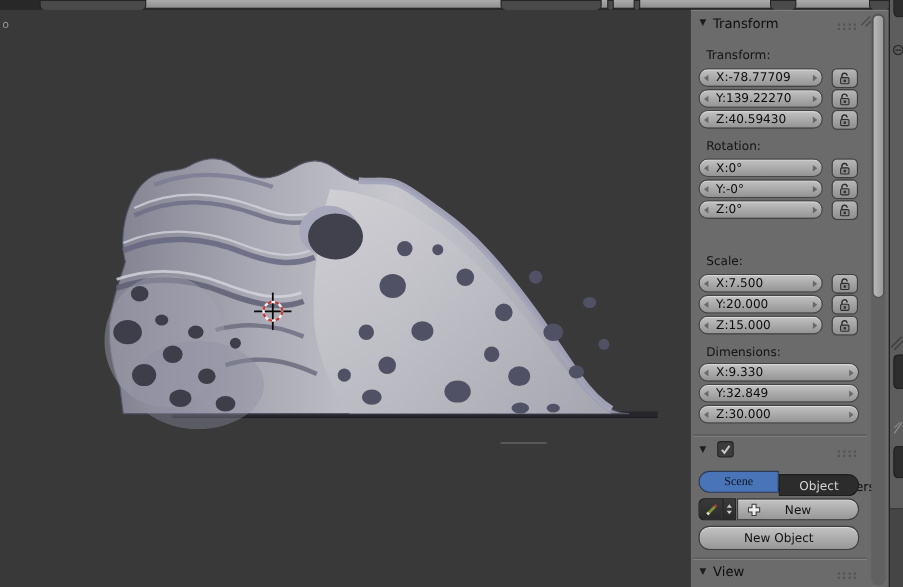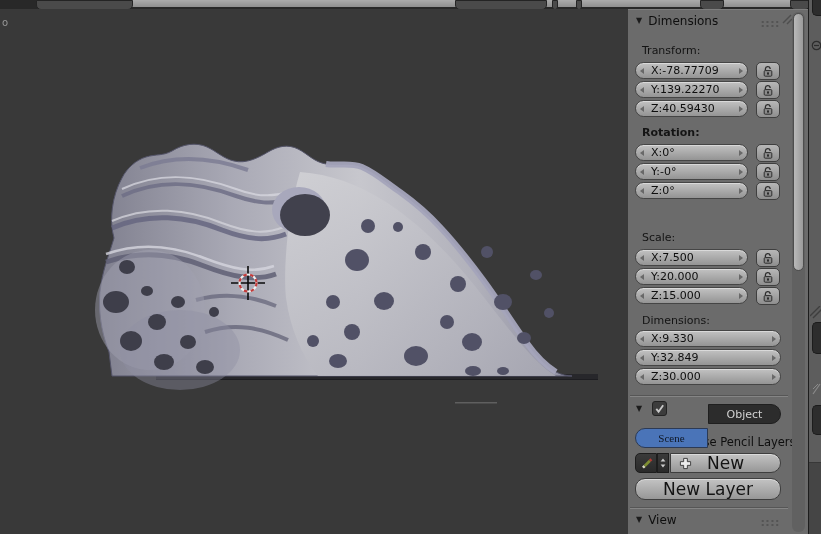--- a/index.html
+++ b/index.html
@@ -36,21 +36,21 @@
   .dropdown{position:absolute;left:7px;width:146px;height:18px;box-sizing:border-box;background:#3e3e3e;
     border:1px solid #262626;border-radius:9px;color:#d8d8d8;font-size:11px;display:flex;align-items:center;padding-left:10px;}
   .dd-arrows{position:absolute;right:7px;top:2px;display:flex;flex-direction:column;gap:2px;}
   .up-tri{width:0;height:0;border-left:3.5px solid transparent;border-right:3.5px solid transparent;border-bottom:4px solid #cdcdcd;}
   .dn-tri{width:0;height:0;border-left:3.5px solid transparent;border-right:3.5px solid transparent;border-top:4px solid #cdcdcd;}
   .sep{position:absolute;left:2px;right:20px;height:0;border-top:1px solid #565656;box-shadow:0 1px 0 rgba(255,255,255,.18);}
   .checkbox{position:absolute;left:24px;width:13px;height:13px;background:#3c3c3c;border:1px solid #232323;border-radius:3px;
     display:flex;align-items:center;justify-content:center;}
   .tabbtn{position:absolute;height:20px;box-sizing:border-box;font-size:11px;display:flex;align-items:center;justify-content:center;}
   .btn{position:absolute;height:20px;box-sizing:border-box;background:linear-gradient(#c3c3c3,#979797);
-    border:1px solid #3e3e3e;border-radius:10px;font-size:17px;color:#141414;
+    border:1px solid #3e3e3e;border-radius:10px;font-size:11px;color:#141414;
     display:flex;align-items:center;justify-content:center;box-shadow:inset 0 1px 0 rgba(255,255,255,.4);text-align:right;}
   .iconbtn{position:absolute;height:20px;box-sizing:border-box;background:linear-gradient(#3a3a3a,#2a2a2a);
     border:1px solid #1d1d1d;display:flex;align-items:center;justify-content:center;}
   
   .sb-track{position:absolute;left:164px;top:2px;bottom:2px;width:13px;background:#616161;border-radius:6px;}
   .sb-thumb{position:absolute;left:1px;top:1px;width:11px;height:258px;border-radius:6px;
     background:linear-gradient(90deg,#b9b9b9,#9a9a9a);border:1px solid #4d4d4d;box-sizing:border-box;}
 
   
   #rightcol{position:absolute;left:808px;top:0;width:13px;height:534px;background:#5d5d5d;border-left:1px solid #1d1d1d;}
@@ -168,21 +168,21 @@
         <circle r="8.5" fill="none" stroke="#f0f0f0" stroke-width="2.2"></circle>
         <circle r="8.5" fill="none" stroke="#c23b3b" stroke-width="2.2" stroke-dasharray="3.5 3.5"></circle>
       </g>
     </svg>
   </div>
 
   <div id="npanel">
 
     <div class="hdr" style="top:3px;">
       <span class="tri">▼</span>
-      <span>Dimensions</span>
+      <span>Transform</span>
     </div>
     <span class="grip" style="top:8px;right:28px;">::::</span>
     <svg style="position:absolute;right:14px;top:2px;" width="14" height="14">
       <line x1="3" y1="11" x2="11" y2="3" stroke="#4e4e4e" stroke-width="1.4"></line>
       <line x1="7" y1="12" x2="12" y2="7" stroke="#4e4e4e" stroke-width="1.4"></line>
     </svg>
 
     <div class="plabel" style="top:34px;">Transform:</div>
 
     <div class="numfield" style="top:52px;">
@@ -220,21 +220,21 @@
       <span class="arrR"></span>
     </div>
     <div class="lockbtn" style="top:90px;">
       <svg width="12" height="13" viewBox="0 0 12 13">
         <path d="M3.4,5.6 V3.8 A2.4,2.4 0 0 1 8.1,3.3 L8.1,3.9" fill="none" stroke="#2d2d2d" stroke-width="1.3"></path>
         <rect x="2.2" y="5.6" width="7.6" height="5.6" rx="1" fill="#8b8b8b" stroke="#2d2d2d"></rect>
         <rect x="5" y="7.4" width="2" height="2.2" fill="#2d2d2d"></rect>
       </svg>
     </div>
 
-    <div class="plabel" style="top:116px;font-weight:bold;">Rotation:</div>
+    <div class="plabel" style="top:116px;">Rotation:</div>
 
     <div class="numfield" style="top:134px;">
       <span class="arrL"></span>
       <span class="axis">X:</span>
       <span class="val">0°</span>
       <span class="arrR"></span>
     </div>
     <div class="lockbtn" style="top:134px;">
       <svg width="12" height="13" viewBox="0 0 12 13">
         <path d="M3.4,5.6 V3.8 A2.4,2.4 0 0 1 8.1,3.3 L8.1,3.9" fill="none" stroke="#2d2d2d" stroke-width="1.3"></path>
@@ -348,21 +348,21 @@
       </svg>
     </div>
     <div class="hdr" style="top:391px;left:48px;font-size:11.5px;margin-top:33px;">
       <span>Grease Pencil Layers</span>
     </div>
     <span class="grip" style="top:396px;right:28px;">::::</span>
 
     <div class="tabbtn" style="top:418px;left:7px;width:73px;background:#4a74b8;border:1px solid #2c3a55;border-radius:10px 0 0 10px;color:#0e1624;font-family:Liberation Serif, serif;">
       <span>Scene</span>
     </div>
-    <div class="tabbtn" style="top:394px;left:80px;width:73px;background:#2c2c2c;border:1px solid #1f1f1f;border-radius:0 10px 10px 0;color:#d2d2d2;">
+    <div class="tabbtn" style="top:421px;left:80px;width:73px;background:#2c2c2c;border:1px solid #1f1f1f;border-radius:0 10px 10px 0;color:#d2d2d2;">
       <span>Object</span>
     </div>
 
     <div class="iconbtn" style="top:443px;left:7px;width:22px;border-radius:5px 0 0 5px;">
       <svg width="15" height="15" viewBox="0 0 16 16">
         <polygon points="2,14 3.2,11.4 4.6,12.8" fill="#2a2a2a"></polygon>
         <polygon points="3.2,11.4 5.2,13.4 7,11.6 5,9.6" fill="#d8d8c4"></polygon>
         <polygon points="5,9.6 10.6,4 12.6,6 7,11.6" fill="#7f8f33"></polygon>
         <polygon points="10.6,4 12.2,2.4 14.2,4.4 12.6,6" fill="#b23b34"></polygon>
       </svg>
@@ -372,21 +372,21 @@
       <span class="dn-tri" style="transform:scale(.8);"></span>
     </div>
     <div class="btn" style="top:443px;left:42px;width:111px;border-radius:0 10px 10px 0;">
       <svg width="13" height="13" viewBox="0 0 14 14" style="position:absolute;left:8px;">
         <path d="M5,1.5 h4 v3.5 h3.5 v4 h-3.5 v3.5 h-4 v-3.5 h-3.5 v-4 h3.5 z" fill="#ededed" stroke="#3a3a3a"></path>
       </svg>
       <span>New</span>
     </div>
 
     <div class="btn" style="top:468px;left:7px;width:146px;height:22px;">
-      <span>New Layer</span>
+      <span>New Object</span>
     </div>
 
     <div class="sep" style="top:497px;"></div>
 
     <div class="hdr" style="top:502px;">
       <span class="tri">▼</span>
       <span>View</span>
     </div>
     <span class="grip" style="top:507px;right:28px;">::::</span>
 

